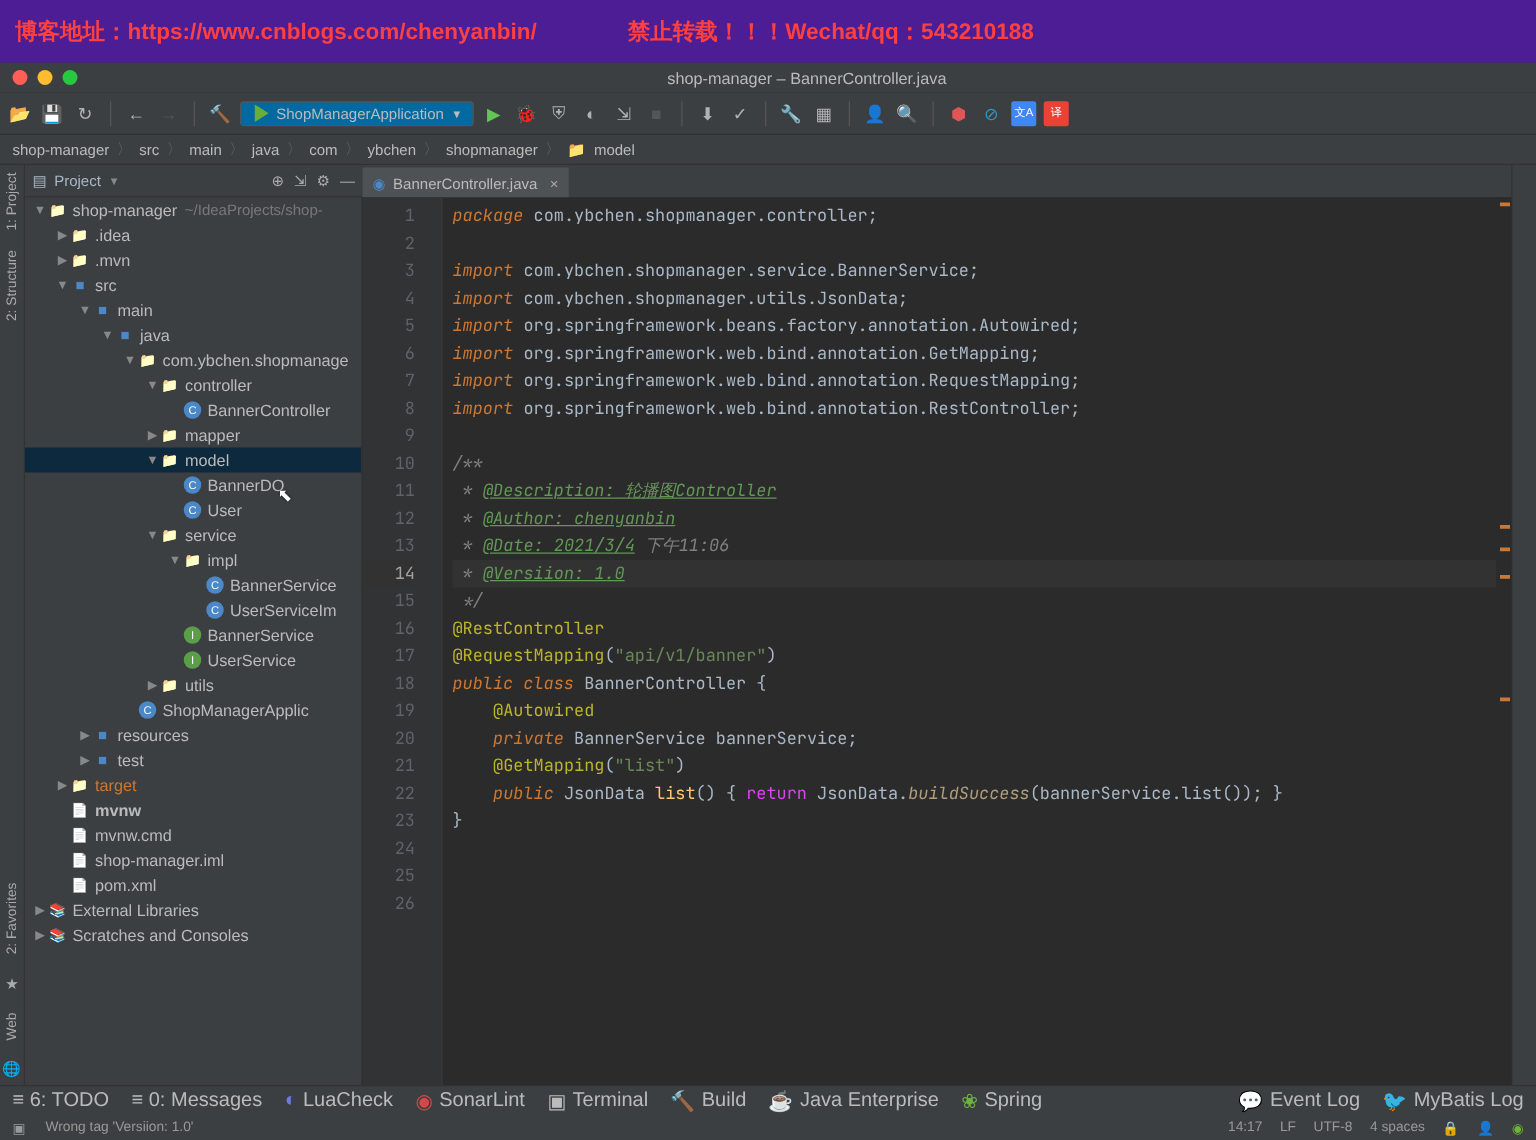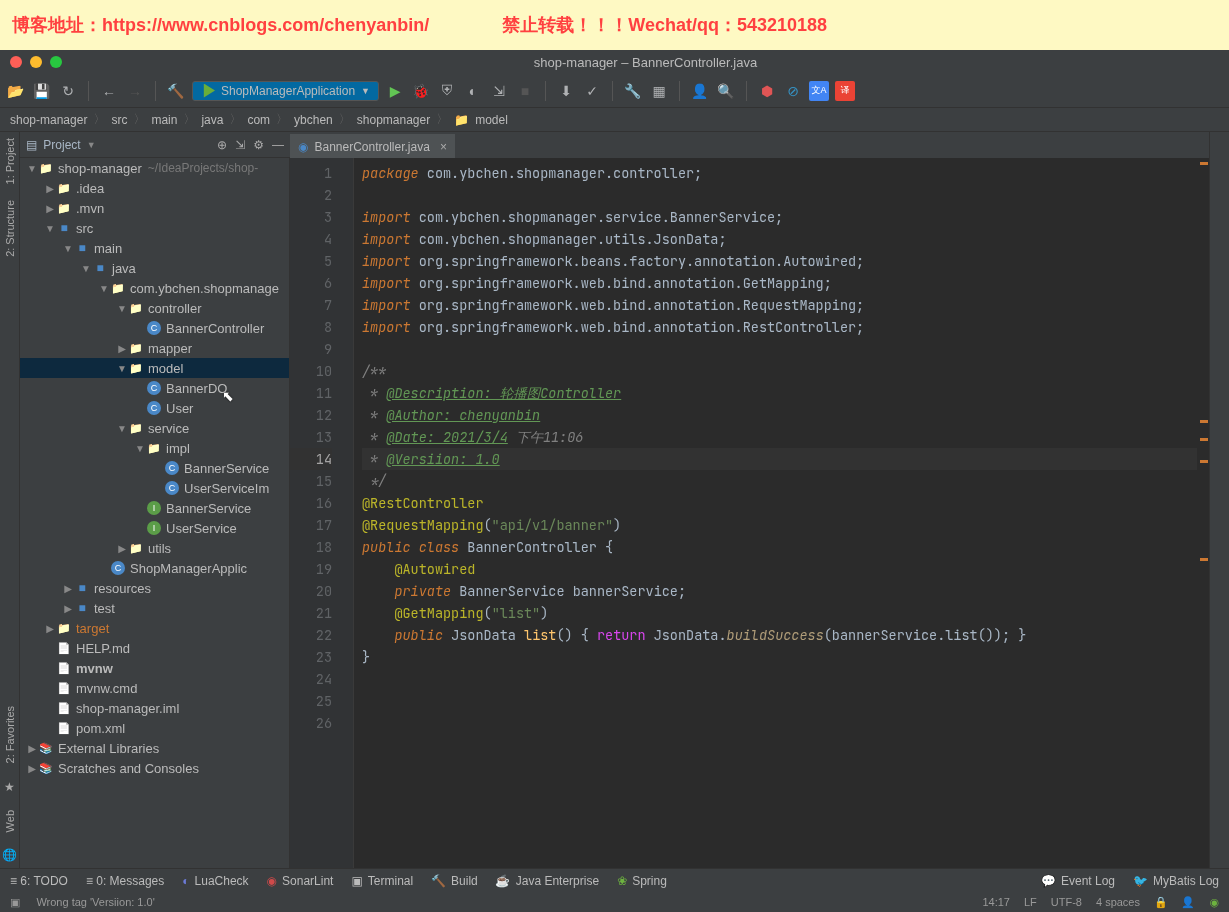--- a/index.html
+++ b/index.html
@@ -1,17 +1,17 @@
 <!DOCTYPE html>
 <html><head>
 <meta charset="utf-8">
 <style>
 * { margin:0; padding:0; box-sizing:border-box; }
 body { font-family:-apple-system,BlinkMacSystemFont,"Segoe UI",sans-serif; font-size:12px; background:#2b2b2b; color:#a9b7c6; width:1229px; height:912px; overflow:hidden; position:relative; }
-.watermark { position:absolute; top:0; left:0; right:0; height:50px; background:#fef9c3; color:#ff4040; font-weight:bold; font-size:18px; display:flex; align-items:center; padding:0 12px; z-index:100; }
+.watermark { position:absolute; top:0; left:0; right:0; height:50px; background:#4c1d95; color:#ff4040; font-weight:bold; font-size:18px; display:flex; align-items:center; padding:0 12px; z-index:100; }
 .wm-right { margin-left:auto; margin-right:390px;}
 .titlebar { position:absolute; top:50px; left:0; right:0; height:24px; background:#3c3f41; display:flex; align-items:center; }
 .traffic { display:flex; gap:8px; padding-left:10px; }
 .dot { width:12px; height:12px; border-radius:50%; }
 .dot.r{background:#ff5f57;} .dot.y{background:#febc2e;} .dot.g{background:#28c840;}
 .title-text { flex:1; text-align:center; color:#bbbbbb; font-size:13px; }
 .toolbar { position:absolute; top:74px; left:0; right:0; height:34px; background:#3c3f41; display:flex; align-items:center; padding:0 6px; gap:6px; border-bottom:1px solid #323232;}
 .toolbar .sep { width:1px; height:20px; background:#555; margin:0 4px;}
 .tb-icon { width:20px; height:20px; display:flex; align-items:center; justify-content:center; color:#afb1b3; font-size:14px; cursor:pointer; }
 .runcfg { background:#0369a1; border:1px solid #555; border-radius:3px; padding:2px 8px; display:flex; align-items:center; gap:6px; font-size:12px; color:#bbb;}
@@ -49,21 +49,21 @@
 .cmt { color:#808080; font-style:italic;}
 .doc { color:#629755; font-style:italic; text-decoration:underline;}
 .cls-n { color:#a9b7c6;}
 .anno { color:#bbb529;}
 .fn { color:#ffc66d;}
 .fn2 { color:#b09d79; font-style:italic;}
 .typ { color:#a9b7c6;}
 .hl-line { background:#323232;}
 .minimap { position:absolute; right:0; top:0; width:12px; bottom:0; background:#2b2b2b;}
 .minimap .m { position:absolute; right:1px; width:8px; height:3px;}
-.bottombar { position:absolute; bottom:20px; left:0; right:0; height:24px; background:#3c3f41; display:flex; align-items:center; padding:0 10px; gap:18px; font-size:12px; color:#bbb; border-top:1px solid #323232;}
+.bottombar { position:absolute; bottom:20px; left:0; right:0; height:24px; background:#3c3f41; display:flex; align-items:center; padding:0 10px; gap:18px; font-size:16px; color:#bbb; border-top:1px solid #323232;}
 .bottombar .spacer { flex:1; }
 .bottombar .item { display:flex; align-items:center; gap:5px; cursor:pointer;}
 .statusbar { position:absolute; bottom:0; left:0; right:0; height:20px; background:#3c3f41; display:flex; align-items:center; padding:0 10px; gap:16px; font-size:11px; color:#999;}
 .statusbar .right { margin-left:auto; display:flex; gap:14px;}
 .cursor-ghost { position:absolute; left:222px; top:388px; font-size:14px; color:#fff; pointer-events:none; text-shadow:0 0 2px #000;}
 </style>
 </head>
 <body>
 
 <div class="watermark">
@@ -272,25 +272,20 @@
     </div>
     <div class="tree-row" style="padding-left: 42px;">
       <span class="arrow">▶</span>
       <span class="ficon mod"></span>
       <span class="">test</span>
     </div>
     <div class="tree-row" style="padding-left: 24px;">
       <span class="arrow">▶</span>
       <span class="ficon dir"></span>
       <span class="exc">target</span>
-    </div>
-    <div class="tree-row" style="padding-left: 24px;">
-      <span class="arrow"></span>
-      <span class="ficon fil"></span>
-      <span class="">HELP.md</span>
     </div>
     <div class="tree-row" style="padding-left: 24px; font-weight: bold;">
       <span class="arrow"></span>
       <span class="ficon fil"></span>
       <span class="">mvnw</span>
     </div>
     <div class="tree-row" style="padding-left: 24px;">
       <span class="arrow"></span>
       <span class="ficon fil"></span>
       <span class="">mvnw.cmd</span>

